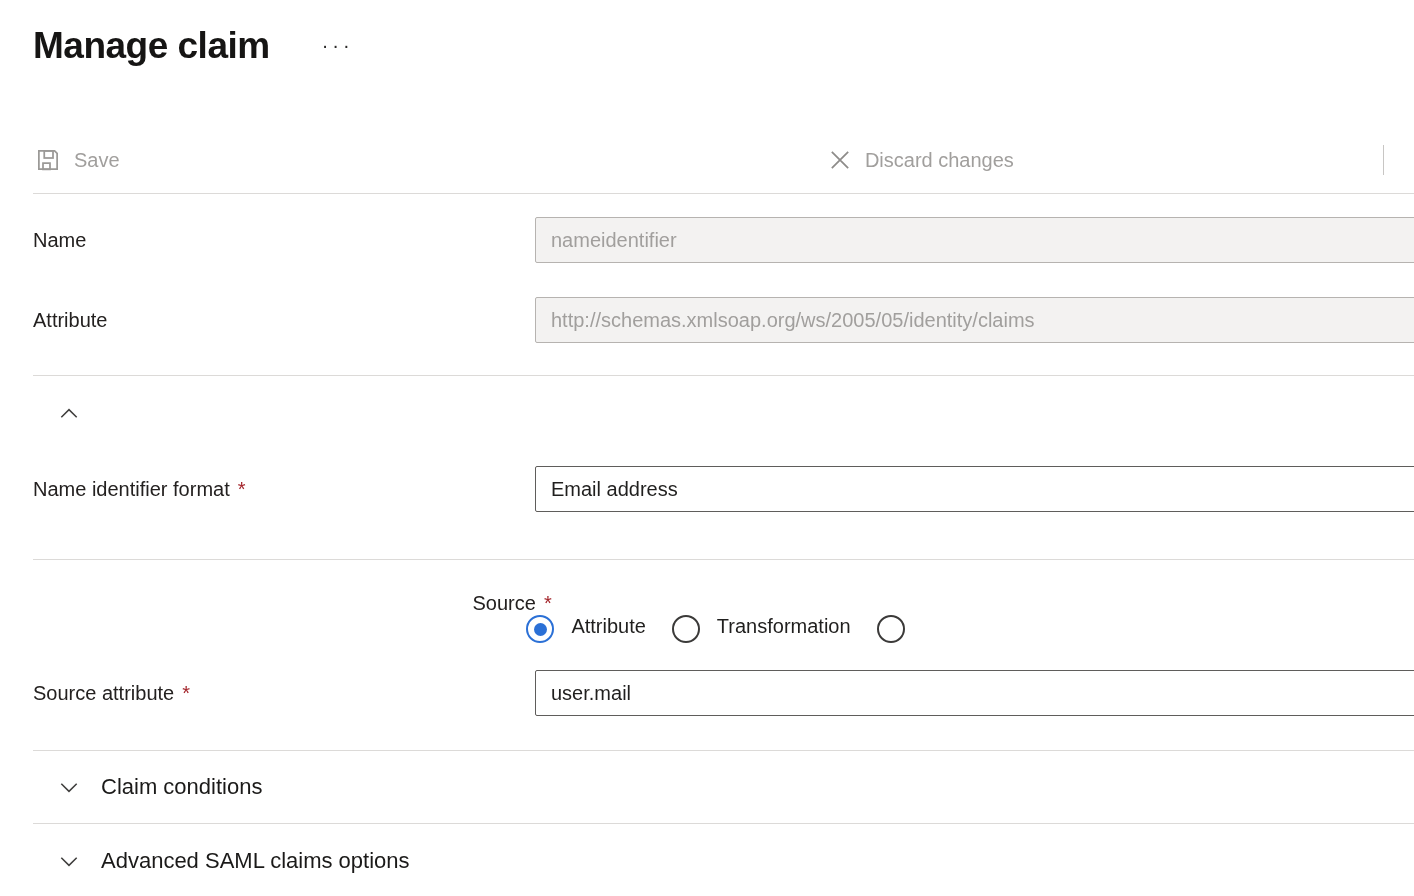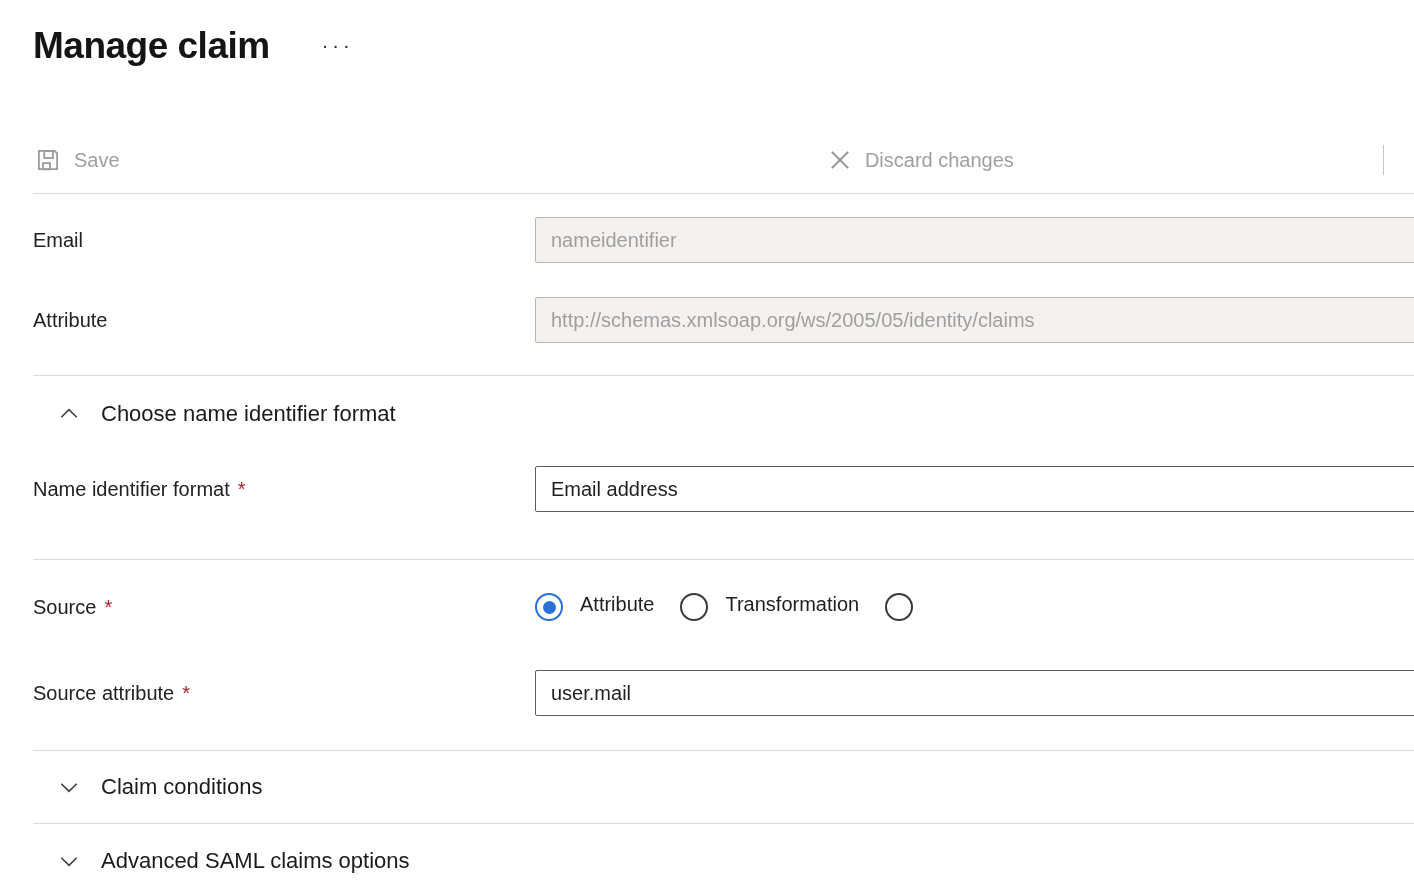--- a/index.html
+++ b/index.html
@@ -25,21 +25,21 @@
   .hr.r1 { margin-top:13px; }
   .hr.r2 { margin-top:32px; }
   .hr.r3 { margin-top:47px; }
   .hr.r4 { margin-top:34px; }
 
   
   .row { display:flex; align-items:center; margin-left:33px; }
   .row.name-row { margin-top:23px; }
   .row.ns-row { margin-top:34px; }
   .row.nif-row { margin-top:36px; }
-  .row.src-row { margin-top:32px; height:30px; }
+  .row.src-row { margin-top:32px; height:30px;flex-direction:column; }
   .row.srcattr-row { margin-top:48px; }
   .flabel { width:502px; flex:none; font-size:20px; color:#242120; display:flex; align-items:center; }
   .req { color:#a4262c; margin-left:8px; font-size:20px; }
   .control { flex:1; margin-right:-10px; }
   .tinput { width:100%; height:46px; border-radius:2px; font-family:"Liberation Sans",sans-serif;
             font-size:20px; padding:0 15px; outline:none; }
   .tinput.disabled { background:#f3f2f1; border:1px solid #b6b3b0; color:#a19f9d; }
   .tinput.enabled { background:#fff; border:1px solid #5f5d5b; color:#201f1e; }
   .fake-select { width:100%; height:46px; border:1px solid #5f5d5b; border-radius:2px; background:#fff;
                  display:flex; align-items:center; padding:0 15px; font-size:20px; color:#201f1e; cursor:pointer; }
@@ -90,42 +90,41 @@
         </svg>
       </span>
       <span>Discard changes</span>
     </div>
     <div class="tb-sep"></div>
   </div>
 
   <div class="hr r1"></div>
 
   <div class="row name-row">
-    <div class="flabel">Email</div>
+    <div class="flabel">Name</div>
     <div class="control">
       <input class="tinput disabled" type="text" disabled="" value="nameidentifier" style="">
     </div>
   </div>
 
   <div class="row ns-row">
     <div class="flabel">Attribute</div>
     <div class="control">
       <input class="tinput disabled" type="text" disabled="" value="http://schemas.xmlsoap.org/ws/2005/05/identity/claims" style="">
     </div>
   </div>
 
   <div class="hr r2"></div>
 
   <div class="expander open-top">
     <span class="chev">
       <svg width="22" height="22" viewBox="0 0 20 20" fill="none" stroke="#3f3e3d" stroke-width="1.4">
         <polyline points="3,13 10,6 17,13"></polyline>
       </svg>
     </span>
-    <span class="ex-label">Choose name identifier format</span>
   </div>
 
   <div class="row nif-row">
     <div class="flabel">
       <span>Name identifier format</span>
       <span class="req">*</span>
     </div>
     <div class="control">
       <div class="fake-select">
         <span>Email address</span>

